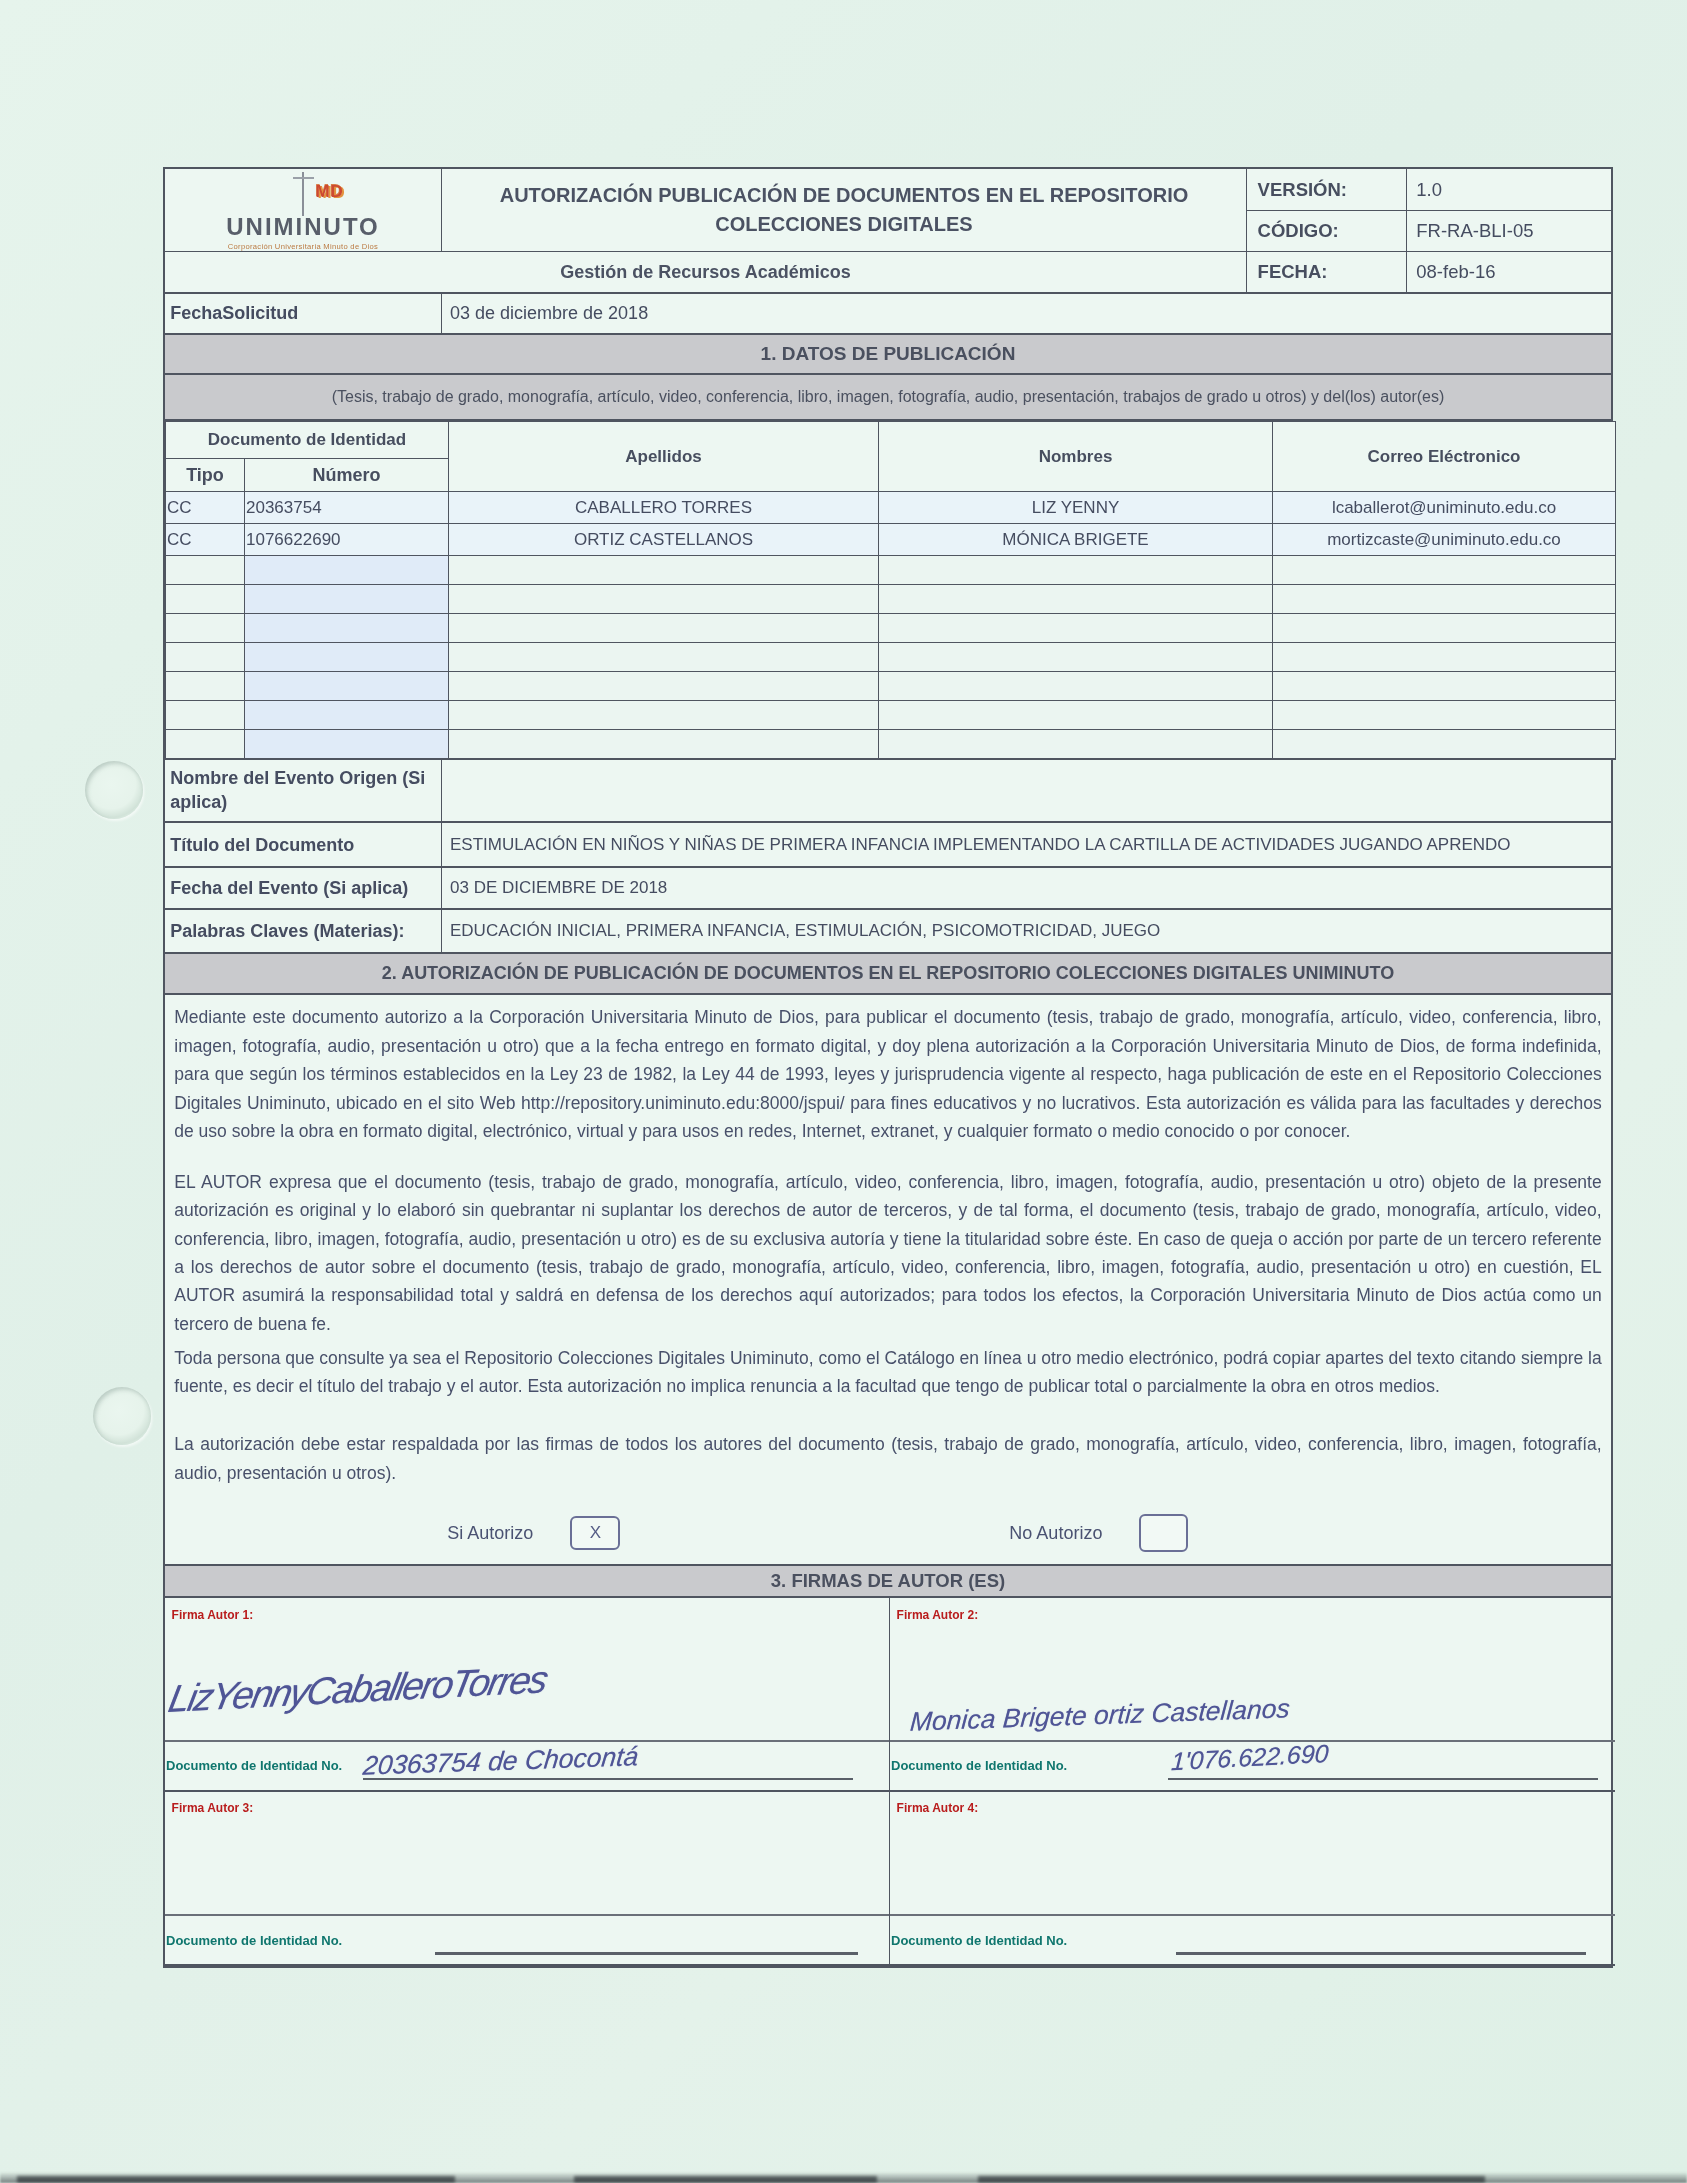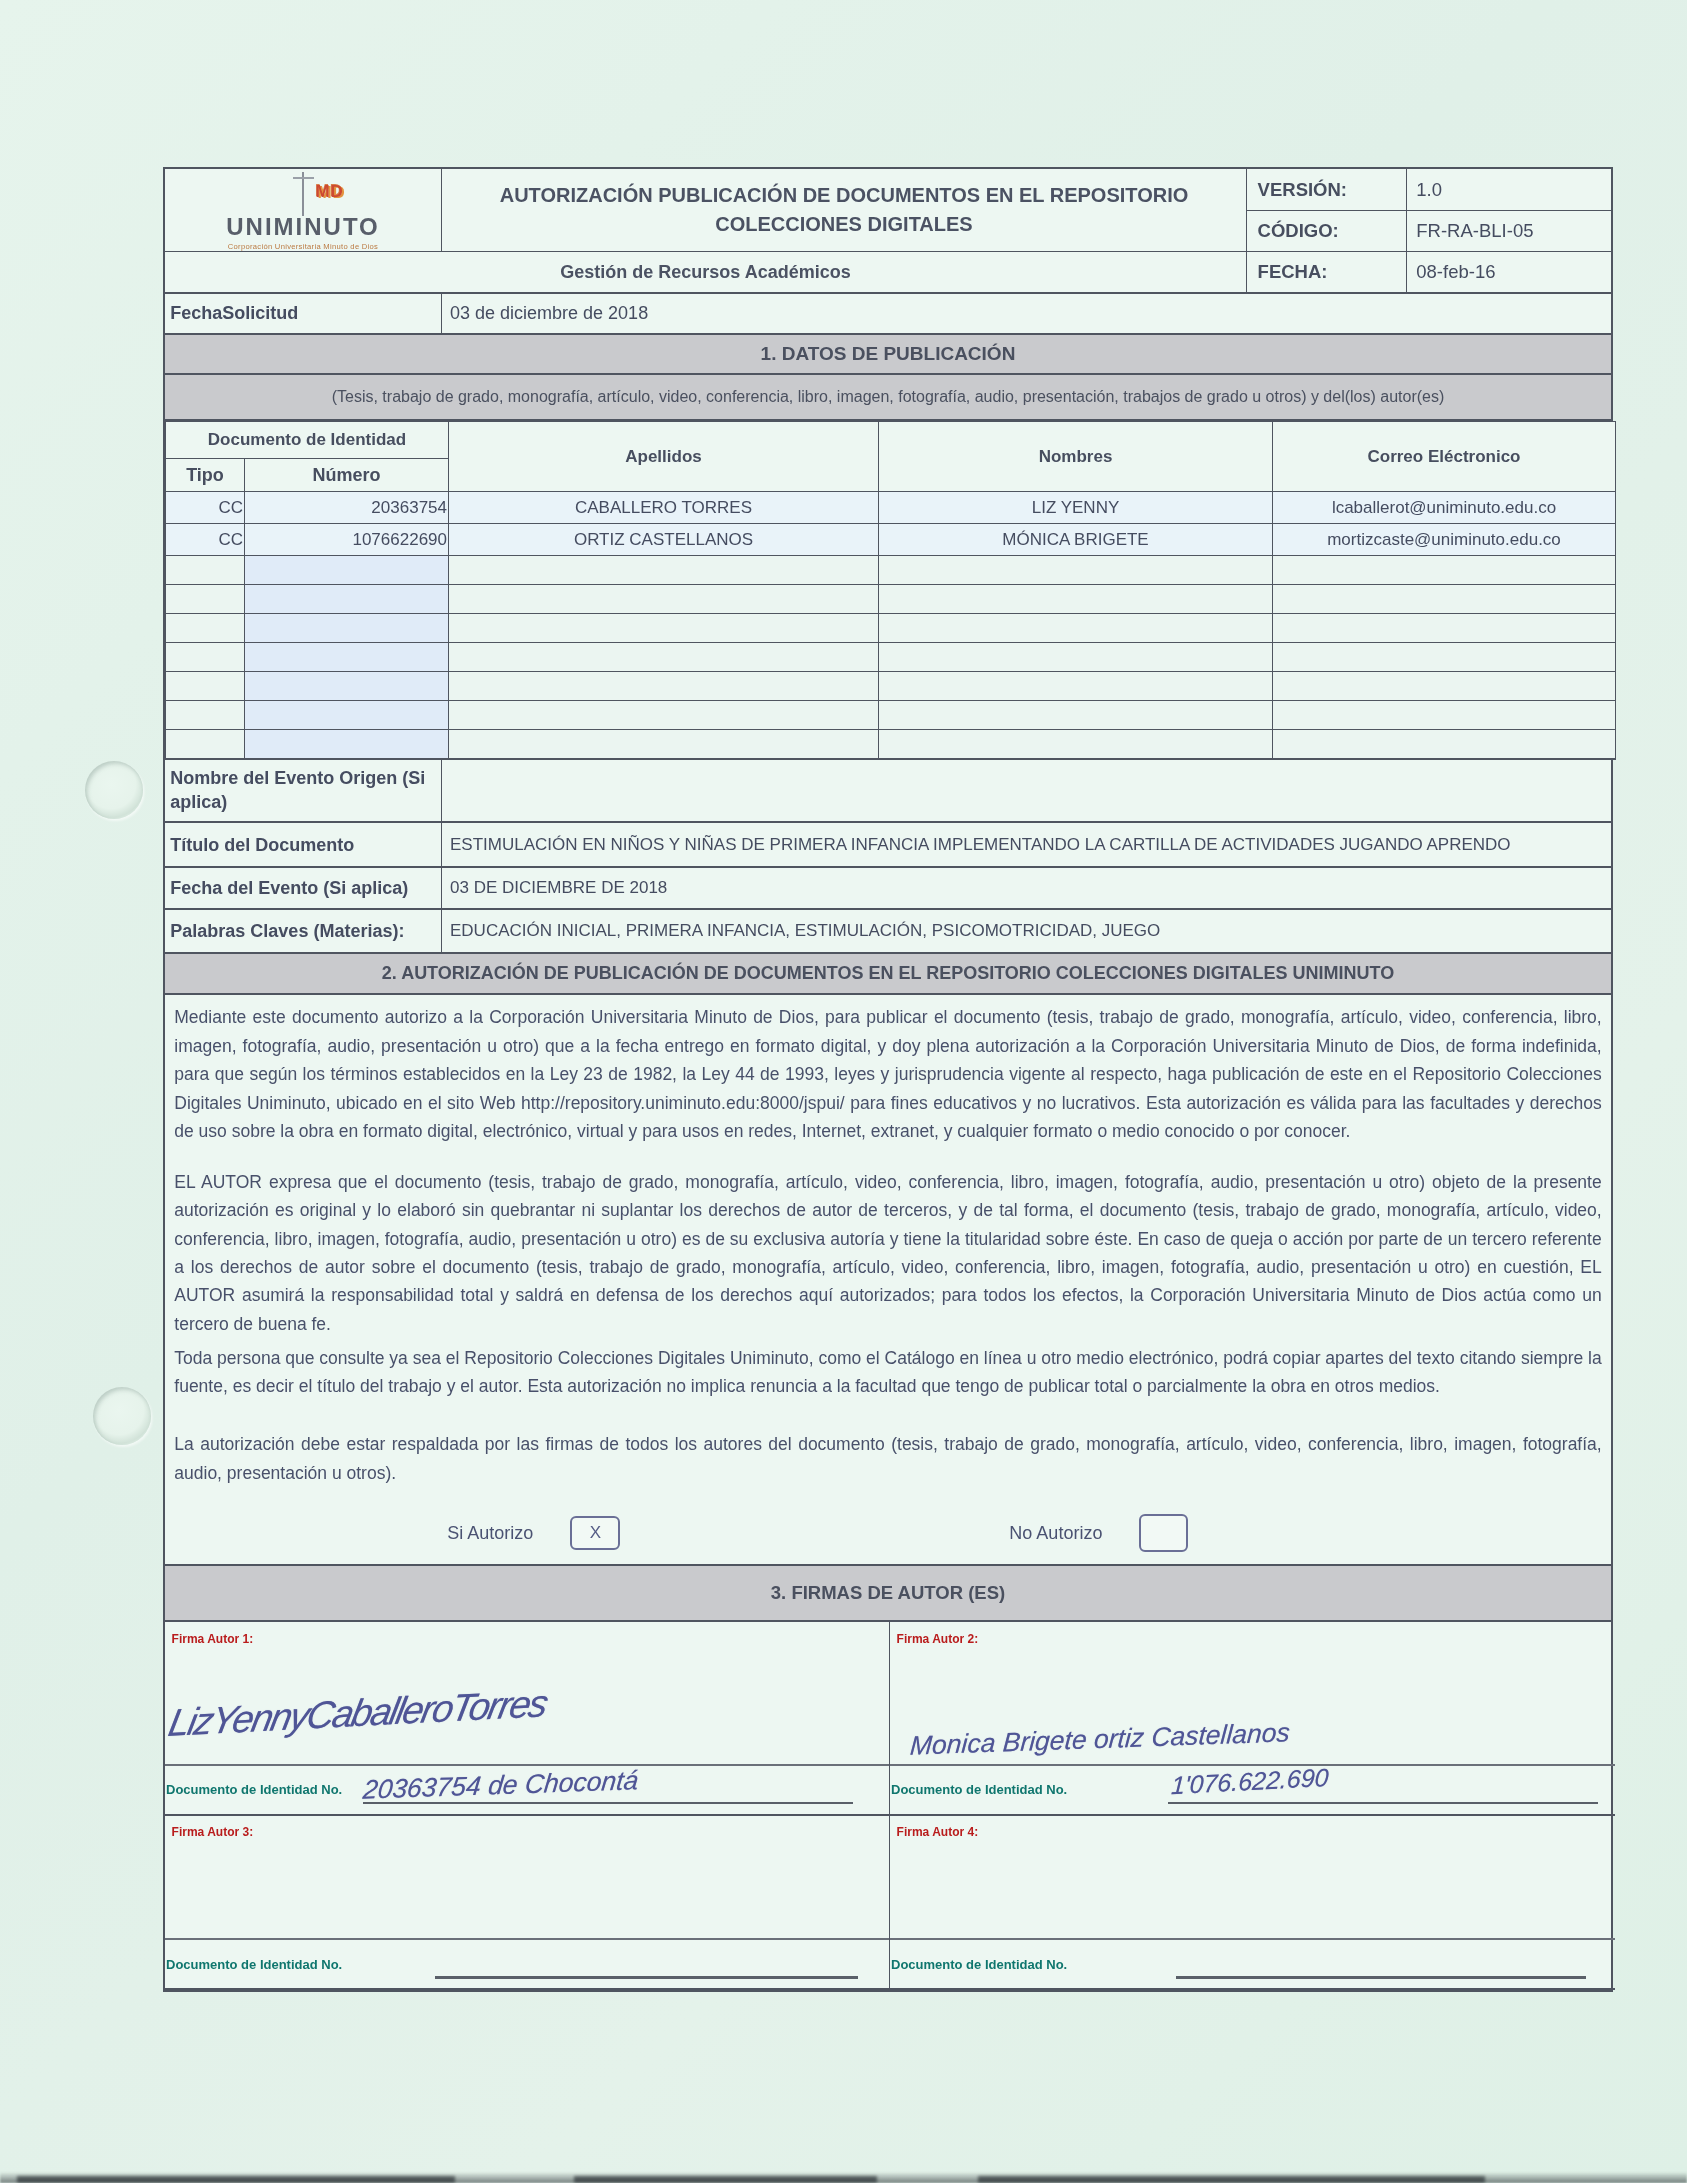--- a/index.html
+++ b/index.html
@@ -58,31 +58,31 @@
   .solicitud{display:grid;grid-template-columns:277px 1174px;height:41px;border-bottom:2px solid var(--bd);}
   .solicitud .lab{display:flex;align-items:center;padding-left:5.3px;font-weight:bold;font-size:18px;border-right:1.3px solid var(--bd);}
   .solicitud .val{display:flex;align-items:center;padding-left:8px;font-size:18px;}
 
   
   .band{background:var(--band);display:flex;align-items:center;justify-content:center;text-align:center;
     color:#4a505f;border-bottom:2px solid var(--bd);}
   .band.b1{height:40px;font-weight:bold;font-size:19px;}
   .band.b2{height:46px;font-size:16px;font-weight:normal;padding:0 20px;}
   .band.b3{height:41px;font-weight:bold;font-size:18px;}
-  .band.b4{height:56px;font-weight:bold;font-size:18.5px;}
+  .band.b4{height:32px;font-weight:bold;font-size:18.5px;}
 
   
   table.authors{border-collapse:collapse;table-layout:fixed;width:100%;}
   table.authors th, table.authors td{border:1.3px solid var(--bd);font-size:17px;overflow:hidden;white-space:nowrap;}
   table.authors th{font-weight:bold;color:#474e5f;background:var(--cell);}
   th.g-doc{height:37px;font-size:18px;}
   tr.subhead th{height:33px;font-size:18px;}
   col.c-tipo{width:79px}col.c-num{width:204px}col.c-ape{width:430px}col.c-nom{width:394px}col.c-cor{width:343px}
   tr.datarow td{height:32px;text-align:center;background:#e9f3f9;}
-  tr.datarow td.l{text-align:right;}
+  tr.datarow td.l{text-align:left;}
   tr.emptyrow td{height:29px;background:#ebf5f1;}
   tr.emptyrow td.tint{background:#e0ebf8;}
   table.authors{border-bottom:2px solid var(--bd);}
 
   
   .field{display:grid;grid-template-columns:277px 1174px;border-bottom:2px solid var(--bd);}
   .field .lab{padding:6.6px 5.3px;font-weight:bold;font-size:18px;display:flex;align-items:center;border-right:1.3px solid var(--bd);line-height:1.35;}
   .field .val{padding:6.6px 8px;font-size:17px;display:flex;align-items:center;line-height:1.3;}
   .f-titulo{min-height:45px;}
   .f-evento{min-height:50px;}

